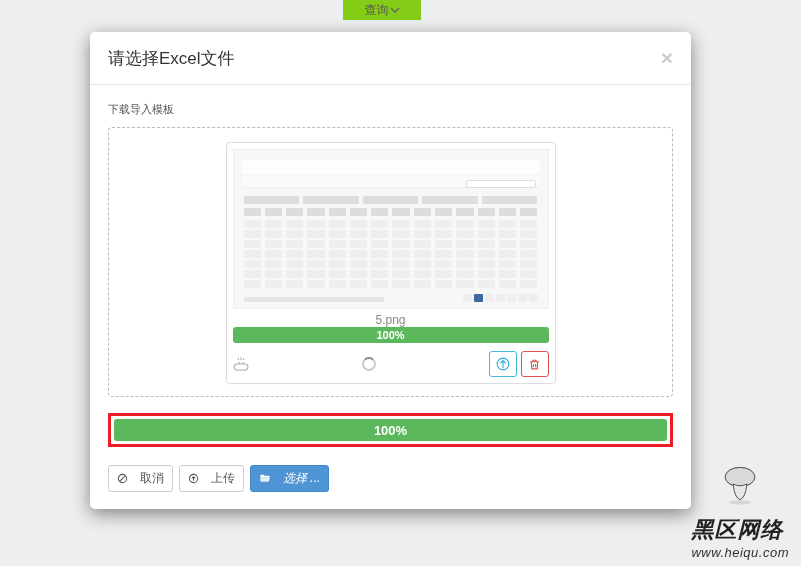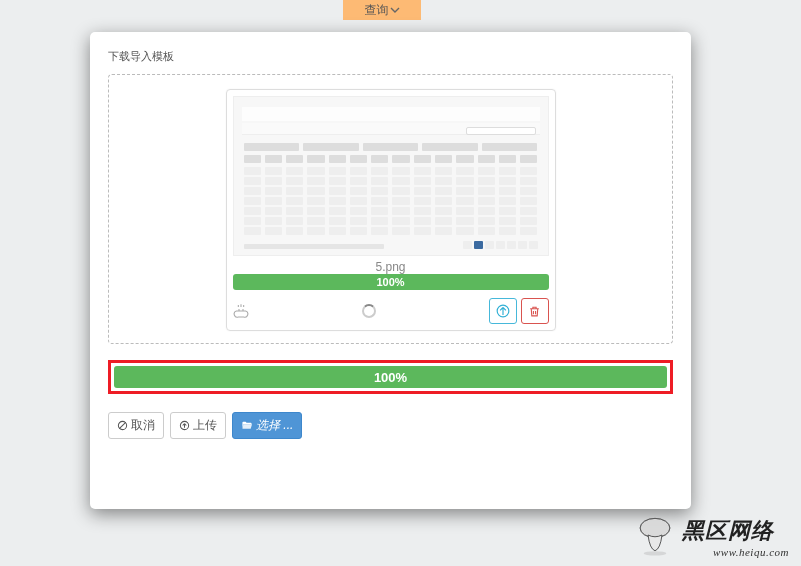--- a/index.html
+++ b/index.html
@@ -1,21 +1,21 @@
 <!DOCTYPE html>
 <html><head>
 <meta charset="utf-8">
 <style>
   * { box-sizing: border-box; margin: 0; padding: 0; font-family: "Helvetica Neue", Arial, "Microsoft YaHei", sans-serif; }
   body { width: 801px; height: 566px; background: #eceeef; position: relative; overflow: hidden; }
 
   
   .query-btn {
     position: absolute; top: 0; left: 343px; width: 78px; height: 20px;
-    background: #fdba74; font-size: 12px; color: #555;
+    background: #84cc16; font-size: 12px; color: #555;
     display: flex; align-items: center; justify-content: center; gap: 1px;
   }
   .query-btn svg { width: 10px; height: 10px; }
 
   
   .modal {
     position: absolute; top: 32px; left: 90px; width: 601px; height: 477px;
     background: #fff; border-radius: 5px;
     box-shadow: 0 5px 18px rgba(0,0,0,.45);
   }
@@ -63,44 +63,48 @@
   .icon-btn { width: 28px; height: 26px; border: 1px solid; border-radius: 3px; display: inline-flex; align-items: center; justify-content: center; background:#fff; }
   .icon-btn.view { border-color: #46b8da; color:#31b0d5; }
   .icon-btn.del  { border-color: #d9534f; color:#d9534f; }
 
   
   .overall-wrap { margin-top: 16px; padding: 3px; border: 3px solid #ee1c25; }
   .overall-bar { height: 22px; background: #5cb85c; color:#fff; font-size:13px; font-weight:600; display:flex; align-items:center; justify-content:center; border-radius:3px; }
 
   
   .modal-footer { padding: 8px 18px 12px; display: flex; gap: 6px; }
-  .btn { font-size: 12px; padding: 4px 8px; border-radius: 3px; display:inline-flex; align-items:center; gap:3px; cursor:pointer; }
+  .btn { font-size: 12px; padding: 4px 8px; border-radius: 3px; display:inline-flex; align-items:center; gap:12px; cursor:pointer; }
   .btn-default { background:#fff; border:1px solid #ccc; color:#555; }
   .btn-primary { background:#4f95d6; border:1px solid #3d87cc; color:#fff;font-style:italic; }
 
   
-  .wm { position:absolute; right:12px; bottom:6px; display:flex; align-items:center; gap:6px; opacity:.92; }
+  .wm { position:absolute; right:12px; bottom:6px; display:flex; align-items:center; gap:6px; opacity:.92;flex-direction:column; }
   .wm-txt { text-align:left; }
   .wm-cn { font-family: "KaiTi","STKaiti",serif; font-size:22px; color:#111; font-weight:600; letter-spacing:1px; font-style:italic;}
-  .wm-en { font-family: Liberation Serif, serif; font-size:11px; color:#222; font-style:italic; letter-spacing:.5px;margin-left:31px; }
+  .wm-en { font-family: Liberation Sans, sans-serif; font-size:13px; color:#222; font-style:italic; letter-spacing:.5px; }
   .wm-ic svg { width:42px; height:42px; }
 
   .spinner { width:14px; height:14px; border:2px solid #ccc; border-top-color:#888; border-radius:50%; }
 </style>
 </head>
 <body>
 
 <div class="query-btn">
   <span>查询</span>
   <svg viewBox="0 0 10 10">
       <path d="M1 3 L5 7 L9 3" fill="none" stroke="#666" stroke-width="1.4"></path>
     </svg>
 </div>
 
 <div class="modal">
+  <div class="modal-header">
+    <div class="modal-title">请选择Excel文件</div>
+    <div class="close">×</div>
+  </div>
 
   <div class="modal-body">
     <a class="template-link">下载导入模板</a>
 
     <div class="drop-zone">
       <div class="preview">
 
         <div class="thumb">
           <div class="inner-hdr"></div>
           <div class="inner-hdr2"></div>

